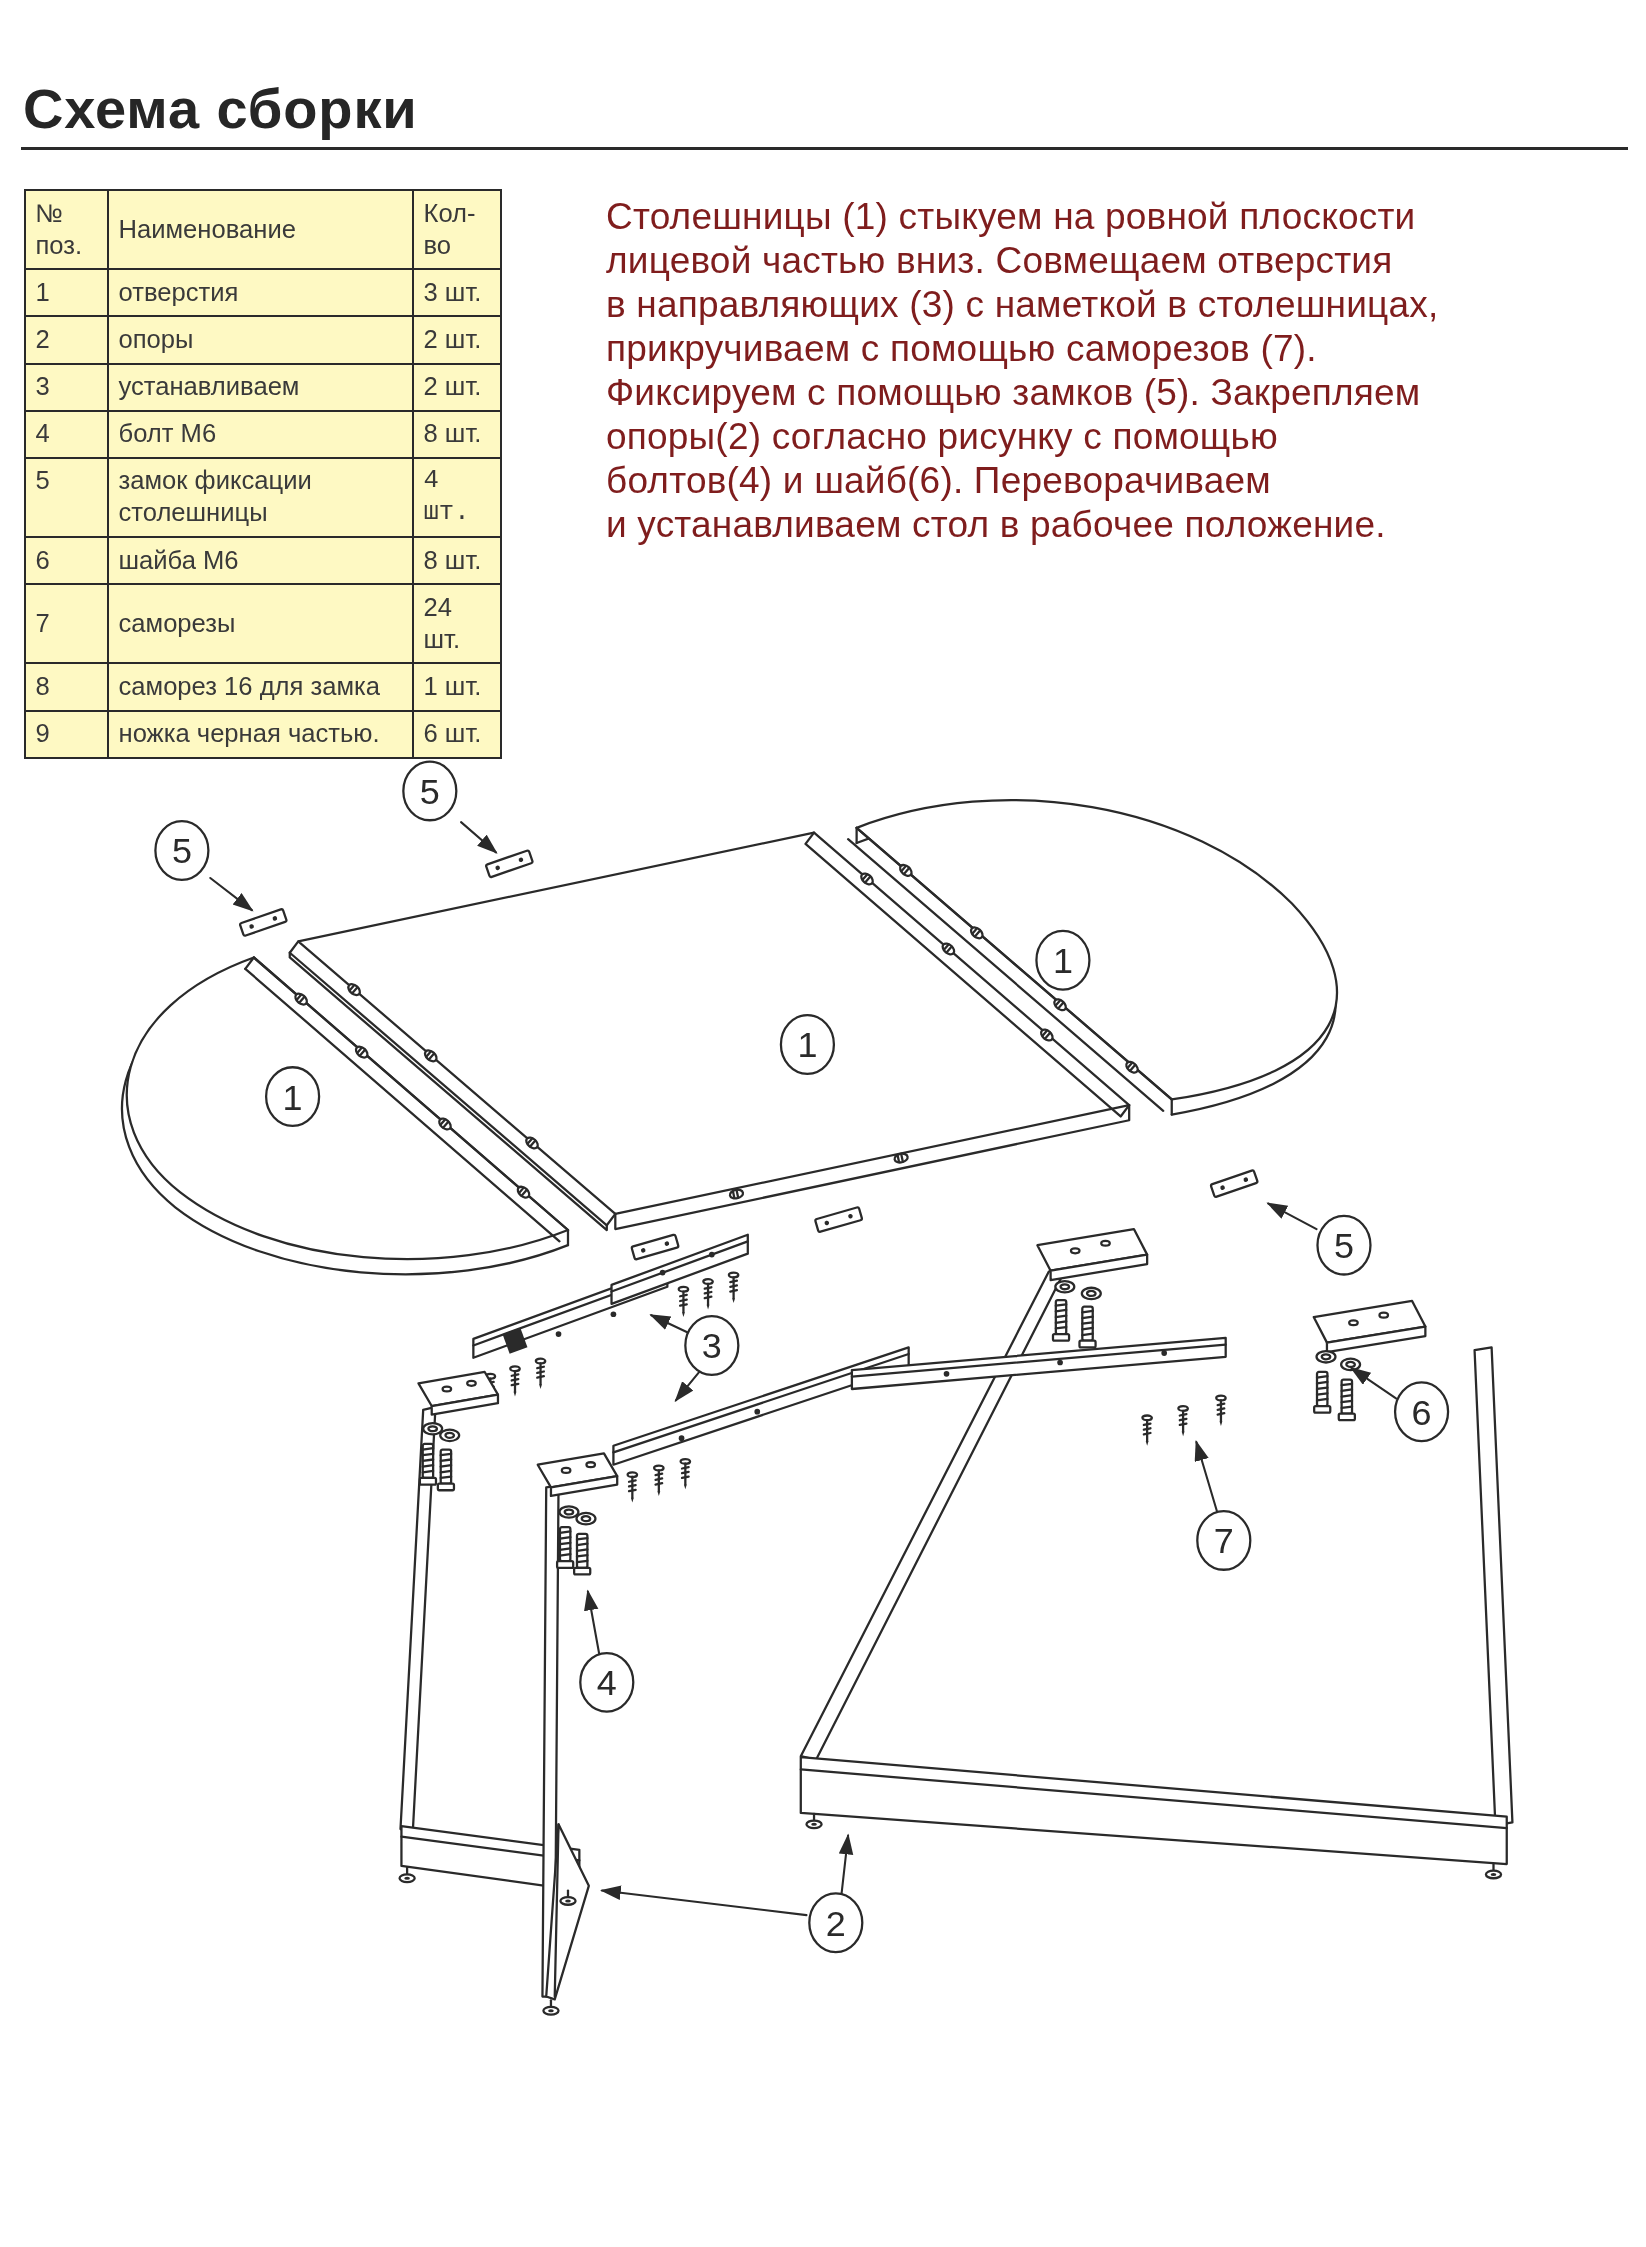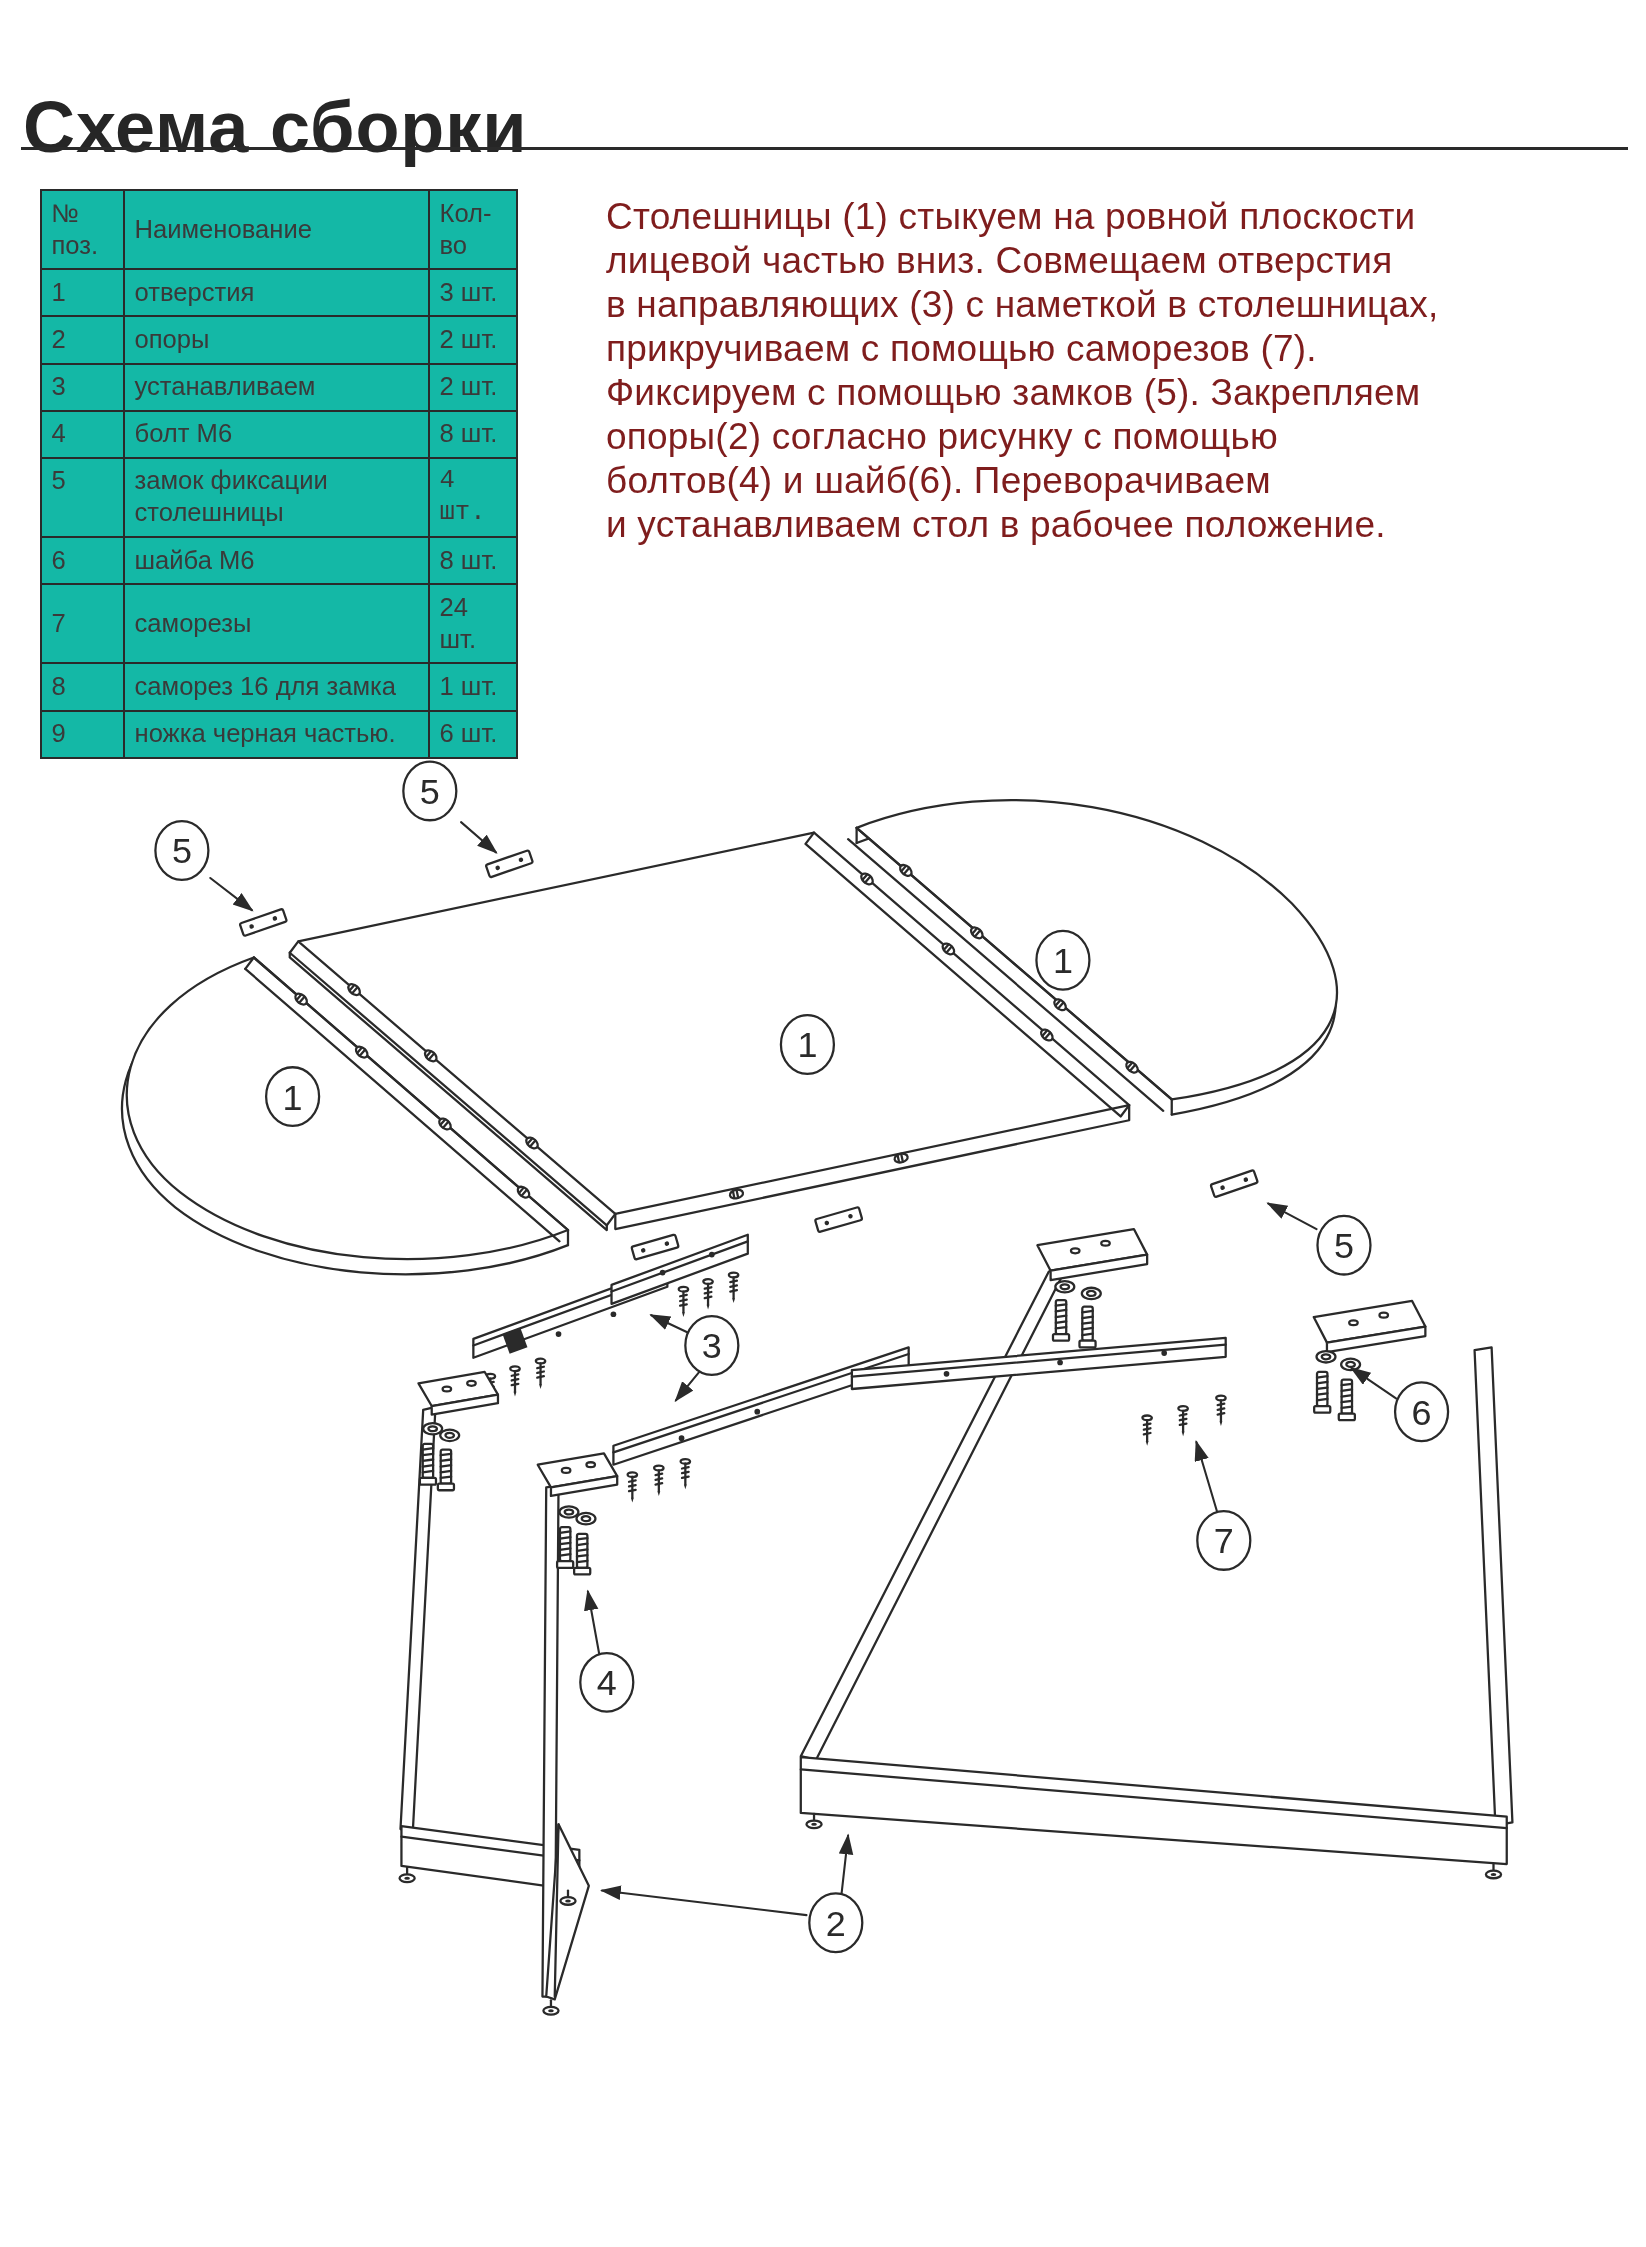--- a/index.html
+++ b/index.html
@@ -1,19 +1,19 @@
 <!DOCTYPE html>
 <html style="font-size:15px"><head>
 <meta charset="utf-8">
 <style>
   html,body{margin:0;padding:0;background:#ffffff;}
   body{width:1647px;height:2248px;position:relative;font-family:"Liberation Sans",sans-serif;color:#2a2a2a;overflow:hidden;}
-  .page-title{position:absolute;left:23px;top:38px;font-size:72px;font-weight:700;letter-spacing:0.9px;color:#262626;}
+  .page-title{position:absolute;left:23px;top:38px;font-size:56px;font-weight:700;letter-spacing:0.9px;color:#262626;}
   .title-rule{position:absolute;left:21px;top:147px;width:1607px;height:2.8px;background:#2a2a2a;}
-  table.parts{position:absolute;left:24px;top:189px;border-collapse:collapse;table-layout:fixed;width:476px;background:#14b8a6;margin-left:16px;}
+  table.parts{position:absolute;left:24px;top:189px;border-collapse:collapse;table-layout:fixed;width:476px;background:#fef9c3;}
   table.parts th, table.parts td{border:2.4px solid #2a2a2a;font-size:25.6px;font-weight:400;text-align:left;vertical-align:middle;padding:6.6px 7.6px 6.6px 9.5px;color:#3a3a3a;line-height:1.25;}
   table.parts th{height:38px;}
   col.c-num{width:83px;} col.c-name{width:305px;} col.c-qty{width:88px;}
   .instructions{position:absolute;left:606px;top:195px;width:956px;font-size:37px;line-height:44px;color:#7f1d1d;white-space:pre-line;letter-spacing:0.2px;}
   svg.diagram{position:absolute;left:0;top:719px;}
   svg text.co{font-family:"Liberation Sans",sans-serif;font-size:38px;fill:#2a2a2a;}
 </style>
 </head>
 <body>
 

